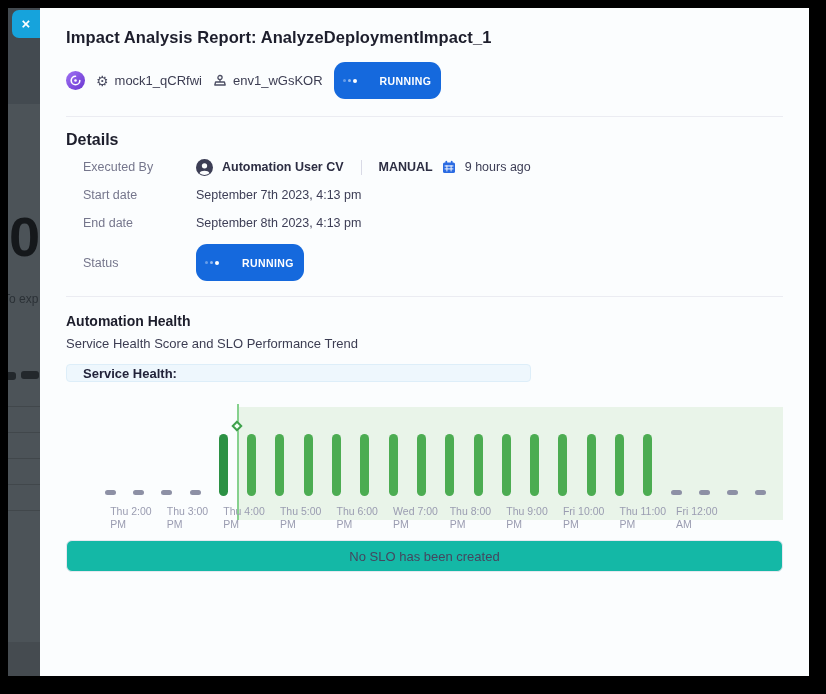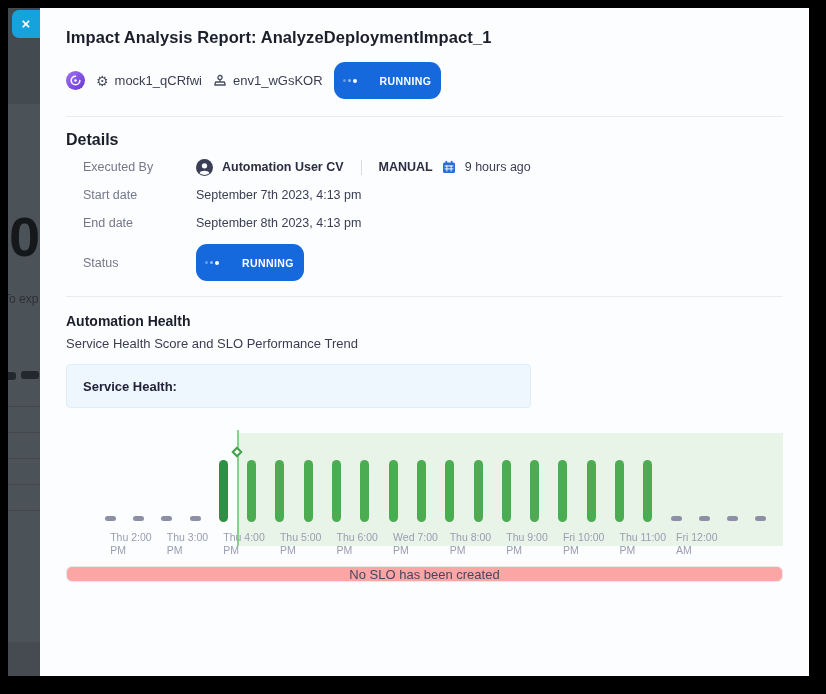--- a/index.html
+++ b/index.html
@@ -68,21 +68,21 @@
   .detail-row { display:flex; align-items:center; margin-top:8px; min-height:20px; font-size:12.5px; }
   .detail-label { width:130px; padding-left:17px; color:#75768c; flex:none; }
   .detail-value { color:#3d3e56; display:flex; align-items:center; gap:9px; }
   .strong { font-weight:700; color:#2c2d42; }
   .vsep { width:1px; height:15px; background:#d9dae6; margin:0 8px; }
 
   .dh-heading { margin-top:16px; font-size:14px; font-weight:700; color:#1d1e2c; }
   .dh-subtitle { margin-top:7px; font-size:13px; color:#3c3d52; }
 
   .legend-box {
-    margin-top:13px; width:465px; height:44px; display:flex; align-items:center;
+    margin-top:13px; width:465px; height:18px; display:flex; align-items:center;
     background:#eef7fd; border:1px solid #ddeef9; border-radius:4px;
     padding:0 16px; gap:19px;
   }
   .legend-title { font-size:13px; font-weight:700; color:#22233a; }
   .lg-item { display:inline-flex; align-items:center; gap:5px; font-size:12px; color:#3c3d52; }
   .lg-item .sw { display:inline-block; width:10px; height:10px; border-radius:2px; }
 
   
   .chart { position:relative; margin-top:12px; height:138px; }
   .chart-shade { position:absolute; top:13px; bottom:12px; right:0; background:#e9f4e9; }
@@ -99,21 +99,21 @@
     background:#f2fff4; border:2px solid #3fa14c; transform:rotate(45deg);
   }
   .chart-xlabels { position:absolute; left:30px; right:8px; top:111px; display:flex; }
   .lslot { flex:1; position:relative; }
   .ticktext {
     position:absolute; left:50%; top:0; white-space:nowrap;
     font-size:10.5px; line-height:13px; color:#9a9cb1;
   }
 
   .no-slo-box {
-    margin-top:8px; height:16px; background:#fca5a5; border:1px solid #e7e8f0;
+    margin-top:8px; height:32px; background:#14b8a6; border:1px solid #e7e8f0;
     border-radius:6px; display:flex; align-items:center; justify-content:center;
     font-size:13px; color:#45465f;
   }
 
   svg { display:block; }
 </style>
 </head>
 <body>
 
 <div class="screen">

